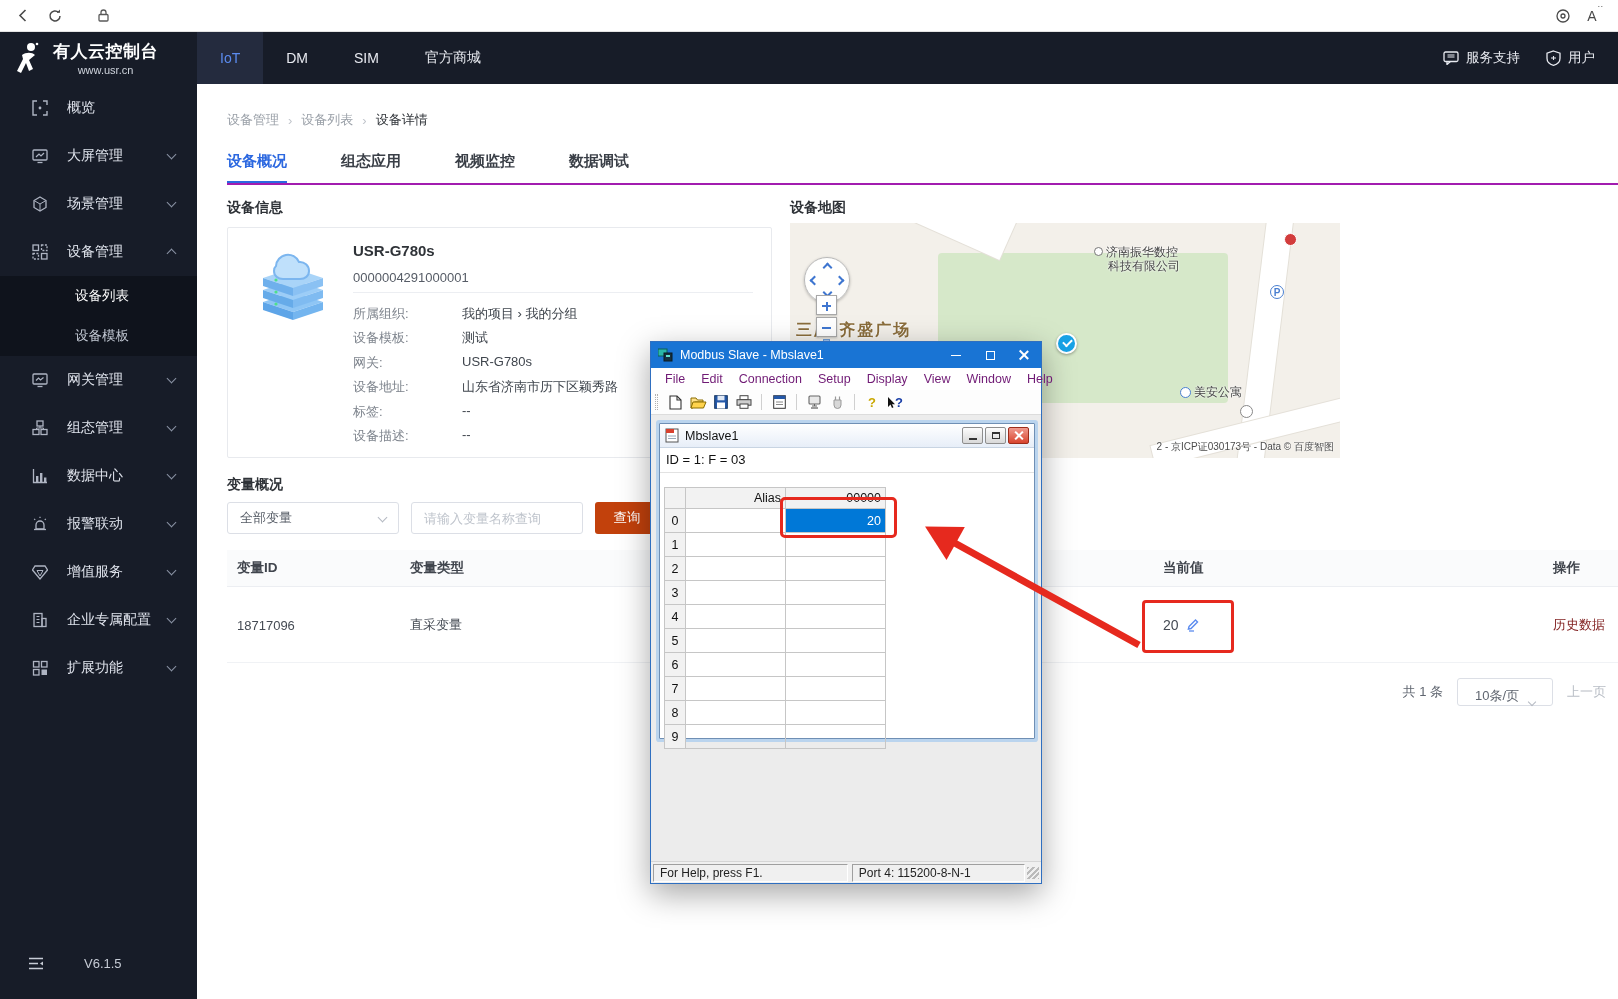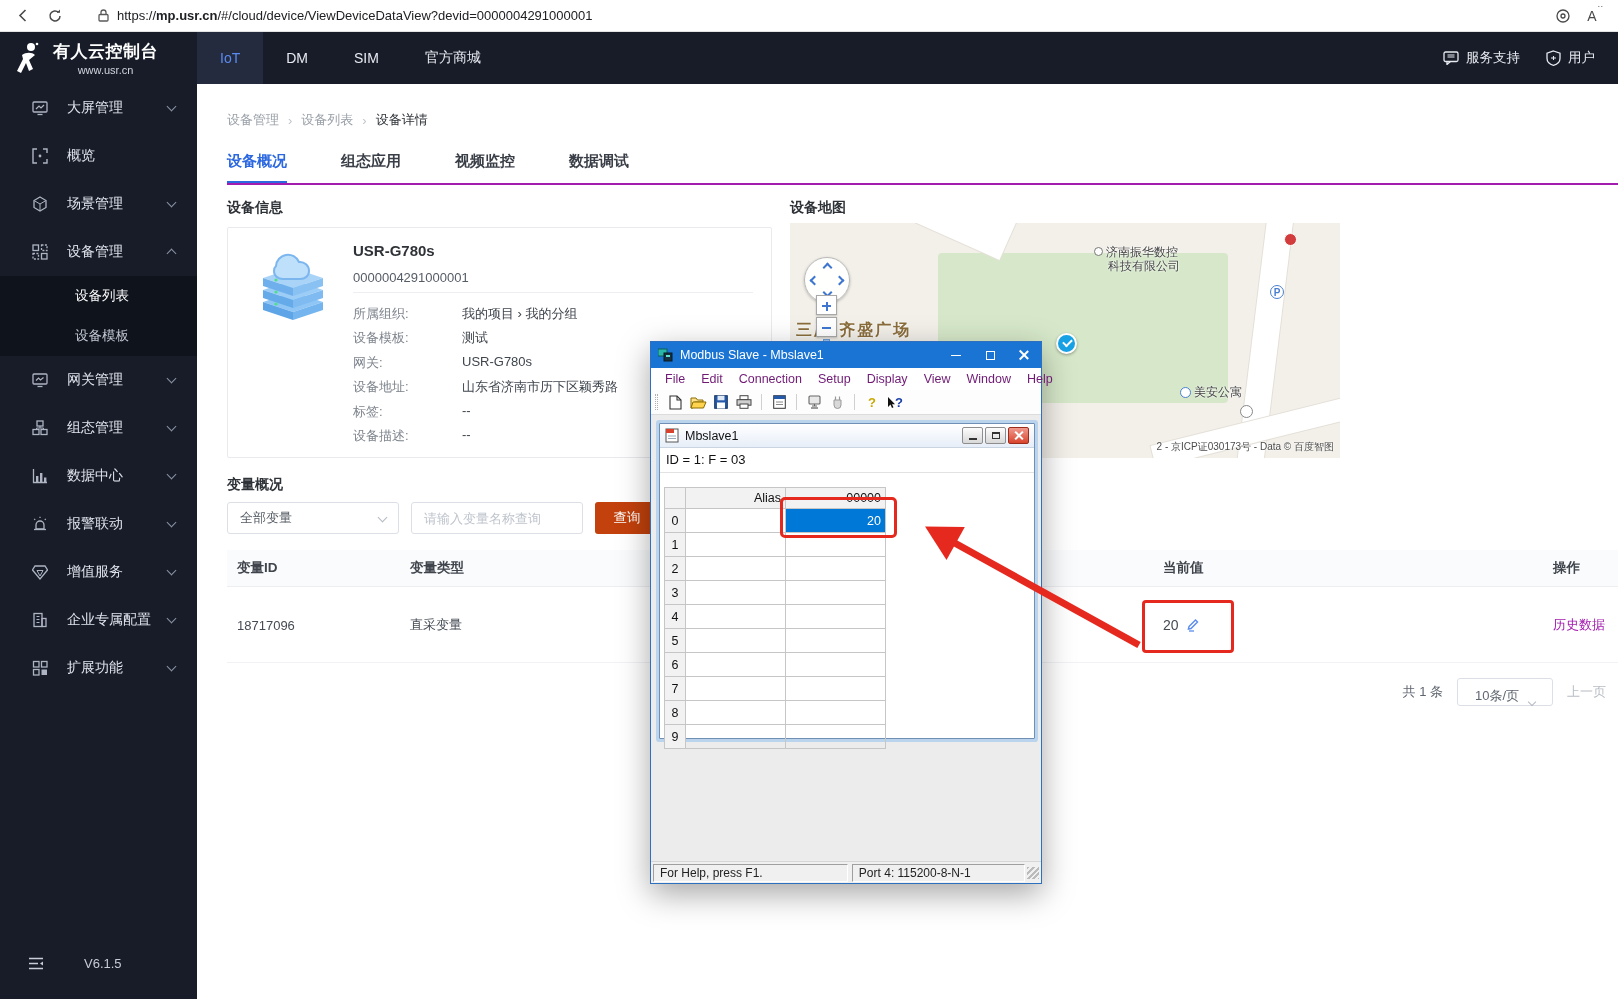--- a/index.html
+++ b/index.html
@@ -81,21 +81,21 @@
   #var-select .chev2 { position:absolute; right:12px; top:11px; width:7px; height:7px; border-right:1.3px solid #b4b9c2; border-bottom:1.3px solid #b4b9c2; transform:rotate(45deg); }
   #var-search { width:172px; height:32px; border:1px solid #dcdfe6; border-radius:3px; padding:0 12px; font-size:13px; color:#333; font-family:"Liberation Sans",sans-serif; outline:none; }
   #var-search::placeholder { color:#bfc4cc; }
   #query-btn { width:64px; height:32px; background:#c2410c; color:#fff; border:none; border-radius:3px; font-size:13.5px; cursor:pointer; font-family:"Liberation Sans",sans-serif; }
   #var-table { position:absolute; top:466px; left:30px; width:1500px; }
   #vt-head { height:37px; background:#fafbfc; border-bottom:1px solid #eceef2; position:relative; font-weight:bold; color:#40454d; font-size:13.5px; }
   #vt-row { height:76px; border-bottom:1px solid #f0f2f5; position:relative; font-size:13px; color:#454b54; }
   .vt-cell { position:absolute; top:50%; transform:translateY(-50%); white-space:nowrap; }
   .c-id { left:10px; } .c-type { left:183px; } .c-cur { left:936px; } .c-act { left:1326px; }
   #cur-val { display:flex; align-items:center; gap:7px; font-size:14px; }
-  #hist-link { color:#a21caf; cursor:pointer;text-align:center; }
+  #hist-link { color:#7f1d1d; cursor:pointer;text-align:center; }
   #pagination { position:absolute; top:594px; right:12px; display:flex; align-items:center; gap:14px; font-size:13px; color:#606670; }
   #page-size { width:96px; height:28px; border:1px solid #dcdfe6; border-radius:3px; display:flex; align-items:flex-end; justify-content:center; gap:10px; color:#606670; position:relative; cursor:pointer; }
   #page-size .chev2 { width:6px; height:6px; border-right:1.2px solid #b4b9c2; border-bottom:1.2px solid #b4b9c2; transform:rotate(45deg); margin-top:-3px; }
   #prev-page { color:#b9bec6; }
 
   
   #modbus { position:absolute; left:650px; top:341px; width:392px; height:543px; background:#f0f0f0; border:1px solid #2f6fc0; box-shadow:0 10px 30px rgba(0,0,0,.35); z-index:50; }
   #mb-title { height:26px; background:#1974d4; display:flex; align-items:center; padding-left:7px; gap:7px; color:#fff; font-size:12.5px; }
   #mb-title-btns { margin-left:auto; display:flex; height:26px; }
   .mb-tbtn { width:34px; height:26px; display:flex; align-items:center; justify-content:center; cursor:pointer; }
@@ -159,21 +159,20 @@
         <path d="M13 1.5v3.2h-3.2z" fill="#4a4a4a"></path>
       </svg>
   </div>
   <div id="url-pill">
     <span>
       <svg width="11" height="13" viewBox="0 0 11 13">
           <rect x="1" y="5.5" width="9" height="6.5" rx="1" fill="none" stroke="#5a5a5a" stroke-width="1.3"></rect>
           <path d="M3 5.5V3.5a2.5 2.5 0 0 1 5 0v2" fill="none" stroke="#5a5a5a" stroke-width="1.3"></path>
         </svg>
     </span>
-    <span id="url-text"><span>https://</span><b>mp.usr.cn</b><span>/#/cloud/device/ViewDeviceDataView?devid=0000004291000001</span></span>
   </div>
   <div class="b-icon">
     <svg width="16" height="16" viewBox="0 0 16 16">
         <circle cx="8" cy="8" r="6" fill="none" stroke="#4a4a4a" stroke-width="1.3"></circle>
         <circle cx="8" cy="8" r="2" fill="none" stroke="#4a4a4a" stroke-width="1.3"></circle>
       </svg>
   </div>
   <div class="b-icon readaloud"></div>
 </div>
 
@@ -214,33 +213,33 @@
           </svg>
       </span>
       <span>用户</span>
     </div>
   </div>
 </div>
 
 <div id="sidebar">
   <div class="side-item">
     <svg width="16" height="16" viewBox="0 0 16 16">
+        <path d="M1 5V1h4M11 1h4v4M15 11v4h-4M5 15H1v-11" fill="none" stroke="#aeb4c2" stroke-width="1.4"></path>
+        <circle cx="8" cy="8" r="1.4" fill="#aeb4c2"></circle>
+      </svg>
+    <span>概览</span>
+  </div>
+  <div class="side-item">
+    <svg width="16" height="16" viewBox="0 0 16 16">
         <rect x="1" y="2" width="14" height="10" rx="1" fill="none" stroke="#aeb4c2" stroke-width="1.3"></rect>
         <path d="M4 9l3-3 2 2 3-3" fill="none" stroke="#aeb4c2" stroke-width="1.2"></path>
         <path d="M5.5 14.5h5" stroke="#aeb4c2" stroke-width="1.3"></path>
       </svg>
     <span>大屏管理</span>
       <span class="chev"></span>
-  </div>
-  <div class="side-item">
-    <svg width="16" height="16" viewBox="0 0 16 16">
-        <path d="M1 5V1h4M11 1h4v4M15 11v4h-4M5 15H1v-11" fill="none" stroke="#aeb4c2" stroke-width="1.4"></path>
-        <circle cx="8" cy="8" r="1.4" fill="#aeb4c2"></circle>
-      </svg>
-    <span>概览</span>
   </div>
   <div class="side-item">
     <svg width="16" height="16" viewBox="0 0 16 16">
         <path d="M8 1l6 3.5v7L8 15l-6-3.5v-7z" fill="none" stroke="#aeb4c2" stroke-width="1.3"></path>
         <path d="M8 8v6M8 8L2.3 4.7M8 8l5.7-3.3" stroke="#aeb4c2" stroke-width="1"></path>
       </svg>
     <span>场景管理</span>
       <span class="chev"></span>
   </div>
   <div class="side-item">

